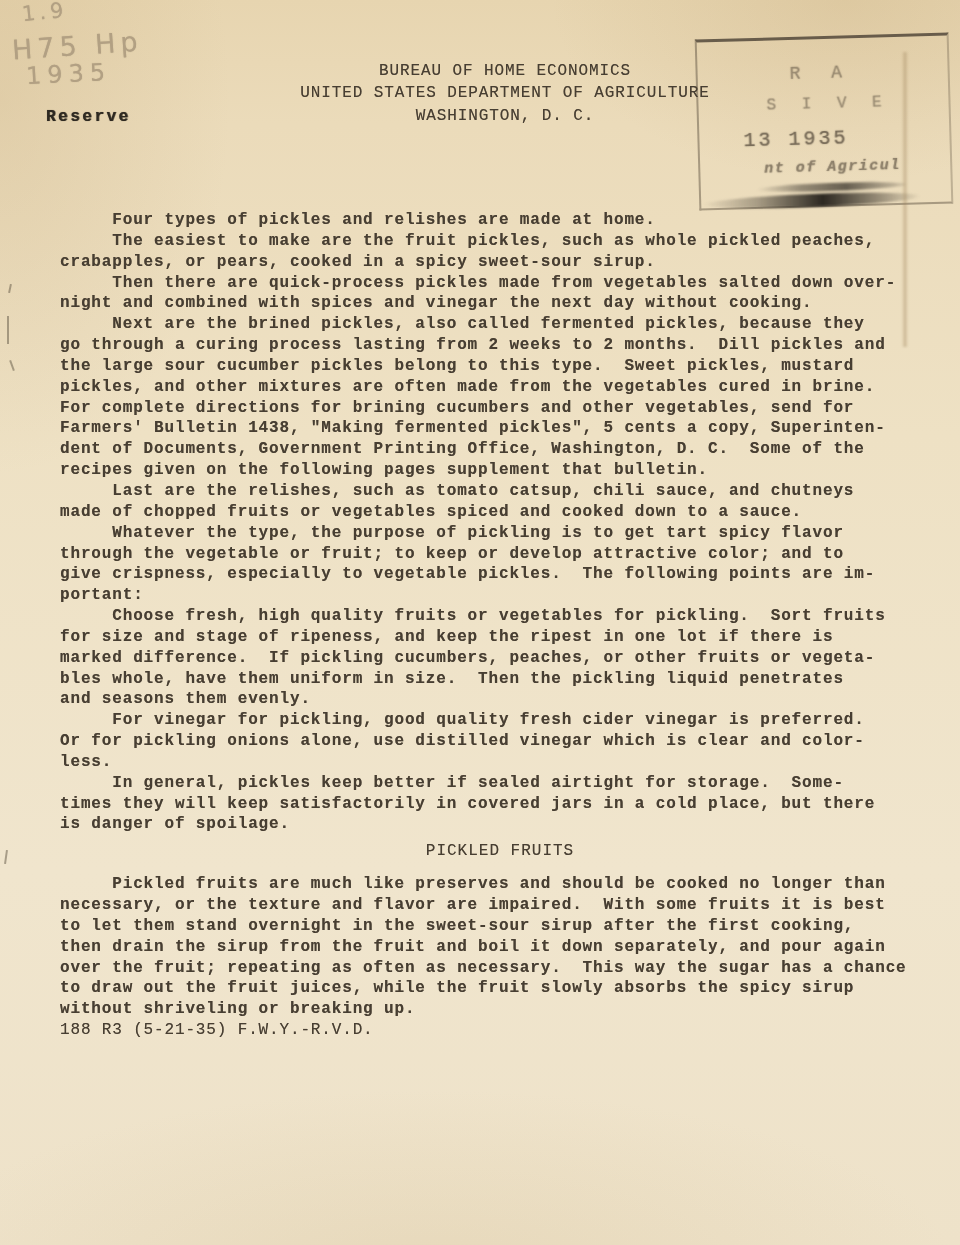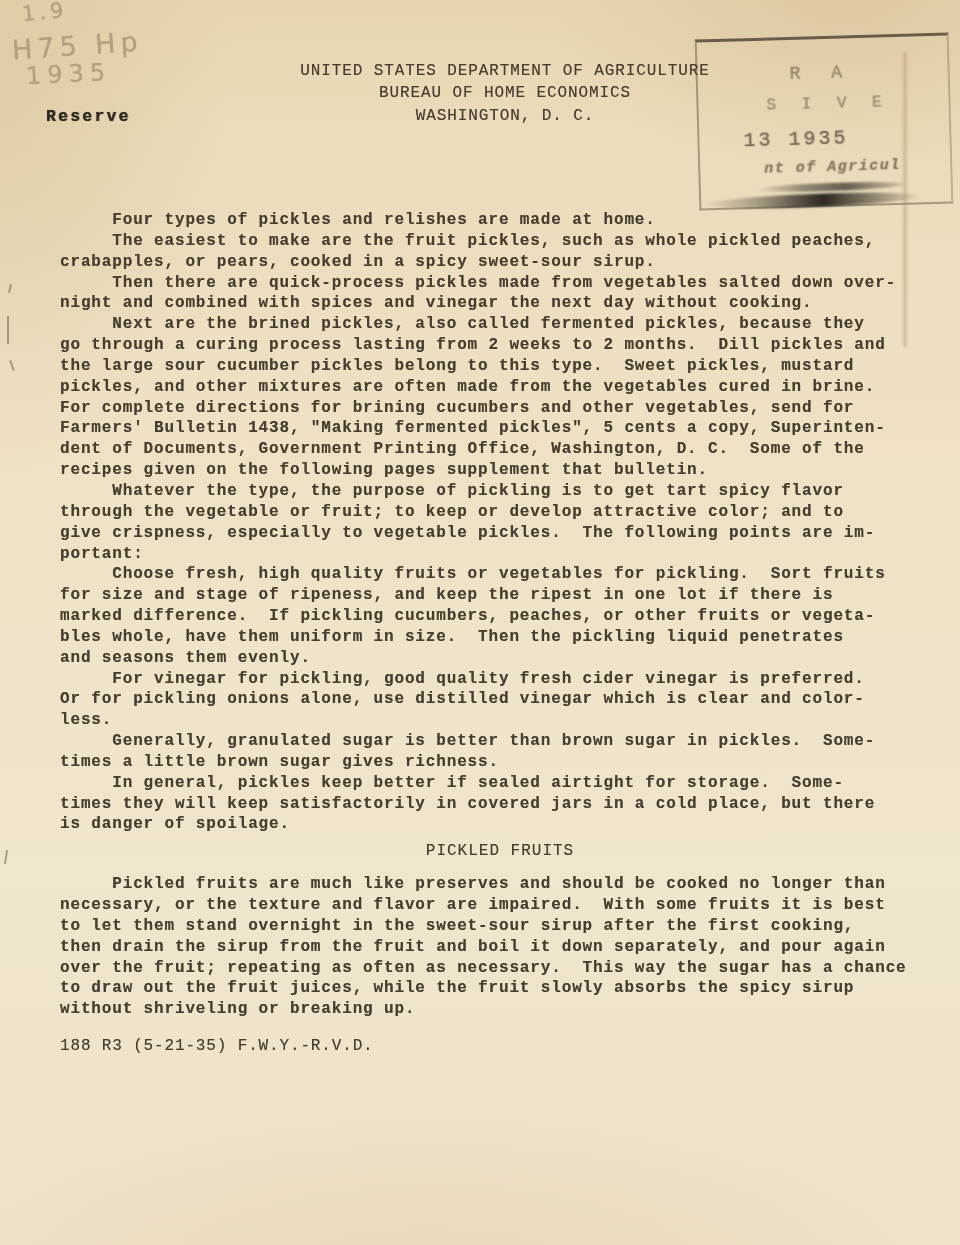--- a/index.html
+++ b/index.html
@@ -57,38 +57,38 @@
   .mark{position:absolute;background:rgba(96,85,68,0.5);filter:blur(0.4px);}
   .mk1{left:9px;top:284px;width:2px;height:9px;transform:rotate(12deg);}
   .mk2{left:7px;top:316px;width:2px;height:28px;}
   .mk3{left:11px;top:360px;width:2px;height:11px;transform:rotate(-20deg);}
   .mk4{left:5px;top:850px;width:2px;height:14px;transform:rotate(8deg);}
   
   .bodytext{position:absolute;left:60px;top:210px;right:20px;
       font-size:16px;line-height:20.85px;letter-spacing:0.85px;}
   .para{white-space:pre;font-weight:bold;}
   .heading{text-align:center;margin-top:6px;margin-bottom:12px;letter-spacing:1px;}
-  .footer{margin-top:16px;white-space:pre;}
+  .footer{white-space:pre;}
 </style>
 </head>
 <body>
 
 <div class="page">
 
   <div class="pencil">
     <div class="pn1">1.9</div>
     <div class="pn2">H75 Hp</div>
     <div class="pn3">1935</div>
   </div>
 
   <div class="reserve tw">Reserve</div>
 
   <div class="agency tw">
+    <div>BUREAU OF HOME ECONOMICS</div>
     <div>UNITED STATES DEPARTMENT OF AGRICULTURE</div>
-    <div>BUREAU OF HOME ECONOMICS</div>
     <div>WASHINGTON, D. C.</div>
   </div>
 
   <div class="stamp">
     <div class="st1">R A</div>
     <div class="st2">S I V E</div>
     <div class="st3">13 1935</div>
     <div class="st4">nt of Agricul</div>
   </div>
   <div class="smear smear1"></div>
@@ -107,34 +107,34 @@
     <div class="para">     Then there are quick-process pickles made from vegetables salted down over-
 night and combined with spices and vinegar the next day without cooking.</div>
     <div class="para">     Next are the brined pickles, also called fermented pickles, because they
 go through a curing process lasting from 2 weeks to 2 months.  Dill pickles and
 the large sour cucumber pickles belong to this type.  Sweet pickles, mustard
 pickles, and other mixtures are often made from the vegetables cured in brine.
 For complete directions for brining cucumbers and other vegetables, send for
 Farmers' Bulletin 1438, "Making fermented pickles", 5 cents a copy, Superinten-
 dent of Documents, Government Printing Office, Washington, D. C.  Some of the
 recipes given on the following pages supplement that bulletin.</div>
+    <div class="para">     Last are the relishes, such as tomato catsup, chili sauce, and chutneys
+made of chopped fruits or vegetables spiced and cooked down to a sauce.</div>
     <div class="para">     Whatever the type, the purpose of pickling is to get tart spicy flavor
 through the vegetable or fruit; to keep or develop attractive color; and to
 give crispness, especially to vegetable pickles.  The following points are im-
 portant:</div>
     <div class="para">     Choose fresh, high quality fruits or vegetables for pickling.  Sort fruits
 for size and stage of ripeness, and keep the ripest in one lot if there is
 marked difference.  If pickling cucumbers, peaches, or other fruits or vegeta-
 bles whole, have them uniform in size.  Then the pickling liquid penetrates
 and seasons them evenly.</div>
     <div class="para">     For vinegar for pickling, good quality fresh cider vinegar is preferred.
 Or for pickling onions alone, use distilled vinegar which is clear and color-
 less.</div>
-    <div class="para">     Generally, granulated sugar is better than brown sugar in pickles.  Some-
-times a little brown sugar gives richness.</div>
     <div class="para">     In general, pickles keep better if sealed airtight for storage.  Some-
 times they will keep satisfactorily in covered jars in a cold place, but there
 is danger of spoilage.</div>
     <div class="heading">PICKLED FRUITS</div>
     <div class="para">     Pickled fruits are much like preserves and should be cooked no longer than
 necessary, or the texture and flavor are impaired.  With some fruits it is best
 to let them stand overnight in the sweet-sour sirup after the first cooking,
 then drain the sirup from the fruit and boil it down separately, and pour again
 over the fruit; repeating as often as necessary.  This way the sugar has a chance
 to draw out the fruit juices, while the fruit slowly absorbs the spicy sirup

